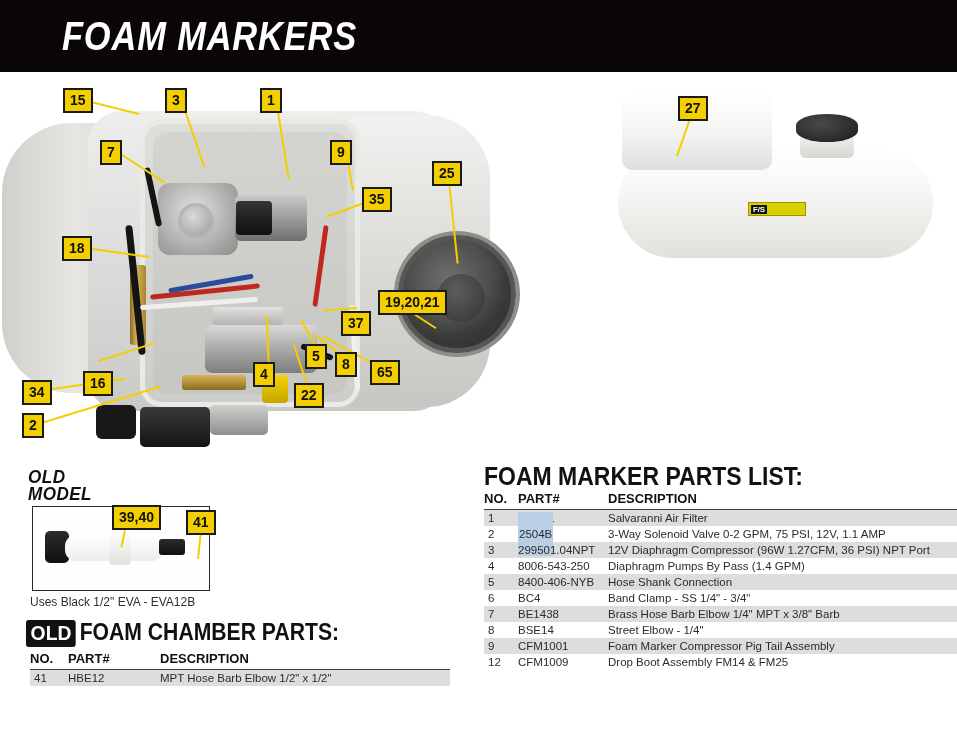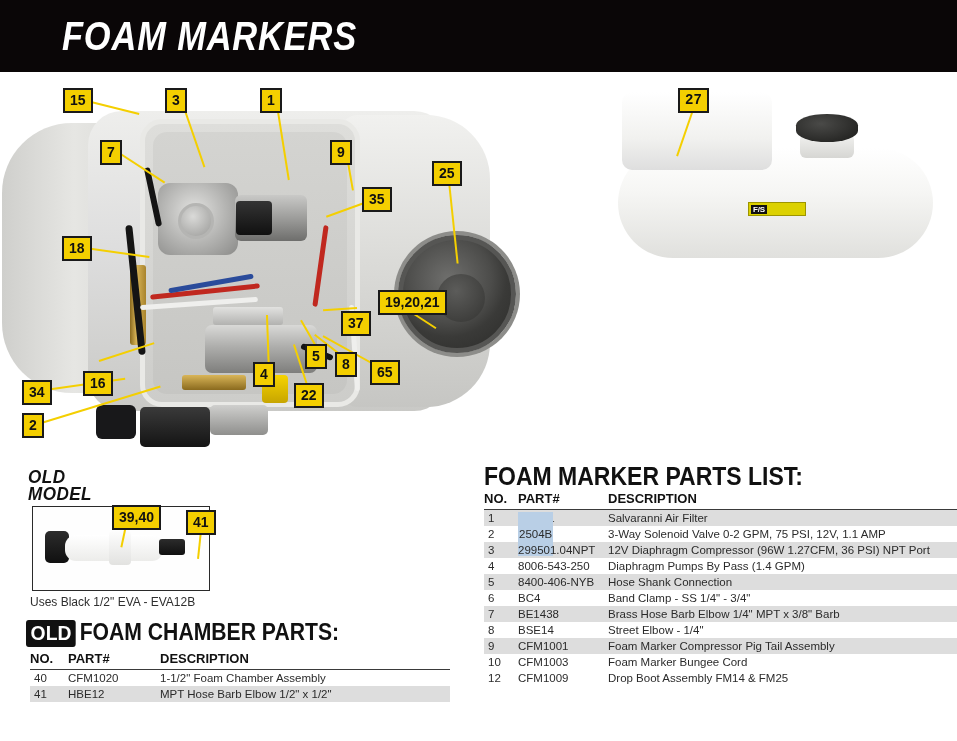--- a/index.html
+++ b/index.html
@@ -356,25 +356,20 @@
       <col class="c-desc">
     </colgroup>
   <thead>
     <tr>
       <th>NO.</th>
       <th>PART#</th>
       <th>DESCRIPTION</th>
     </tr>
   </thead>
   <tbody>
-      <tr>
-        <td>40</td>
-        <td>CFM1020</td>
-        <td>1-1/2" Foam Chamber Assembly</td>
-      </tr>
       <tr class="alt">
         <td>41</td>
         <td>HBE12</td>
         <td>MPT Hose Barb Elbow 1/2" x 1/2"</td>
       </tr>
     </tbody>
 </table>
 
 <div class="sec-heading" id="parts-list-heading">FOAM MARKER PARTS LIST:</div>
 
@@ -429,25 +424,20 @@
       </tr>
       <tr>
         <td>8</td>
         <td>BSE14</td>
         <td>Street Elbow - 1/4"</td>
       </tr>
       <tr class="alt">
         <td>9</td>
         <td>CFM1001</td>
         <td>Foam Marker Compressor Pig Tail Assembly</td>
-      </tr>
-      <tr>
-        <td>10</td>
-        <td>CFM1003</td>
-        <td>Foam Marker Bungee Cord</td>
       </tr>
       <tr>
         <td>12</td>
         <td>CFM1009</td>
         <td>Drop Boot Assembly FM14 &amp; FM25</td>
       </tr>
     </tbody>
 </table>
 
 <div id="callout-layer">
@@ -481,18 +471,18 @@
     <div class="callout" style="left: 253px; top: 362px;">4</div>
     <div class="leader" style="left: 321px; top: 354px; width: 40px; transform: rotate(-120deg);"></div>
     <div class="callout" style="left: 305px; top: 344px;">5</div>
     <div class="leader" style="left: 310px; top: 393px; width: 52px; transform: rotate(-108deg);"></div>
     <div class="callout" style="left: 294px; top: 383px;">22</div>
     <div class="leader" style="left: 351px; top: 362px; width: 46px; transform: rotate(-142deg);"></div>
     <div class="callout" style="left: 335px; top: 352px;">8</div>
     <div class="leader" style="left: 386px; top: 370px; width: 72px; transform: rotate(-151deg);"></div>
     <div class="callout" style="left: 370px; top: 360px;">65</div>
     <div class="leader" style="left: 694px; top: 106px; width: 52px; transform: rotate(109deg);"></div>
-    <div class="callout" style="left: 678px; top: 88px; font-family: Liberation Mono, monospace;">27</div>
+    <div class="callout" style="left: 678px; top: 96px;">27</div>
     <div class="leader" style="left: 128px; top: 515px; width: 32px; transform: rotate(102deg);"></div>
     <div class="callout" style="left: 112px; top: 505px;">39,40</div>
     <div class="leader" style="left: 202px; top: 520px; width: 38px; transform: rotate(96deg);"></div>
     <div class="callout" style="left: 186px; top: 510px;">41</div>
   </div>
 
 </body></html>

